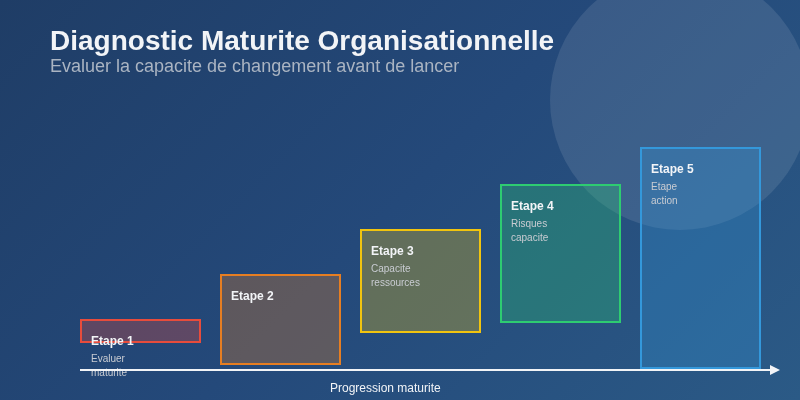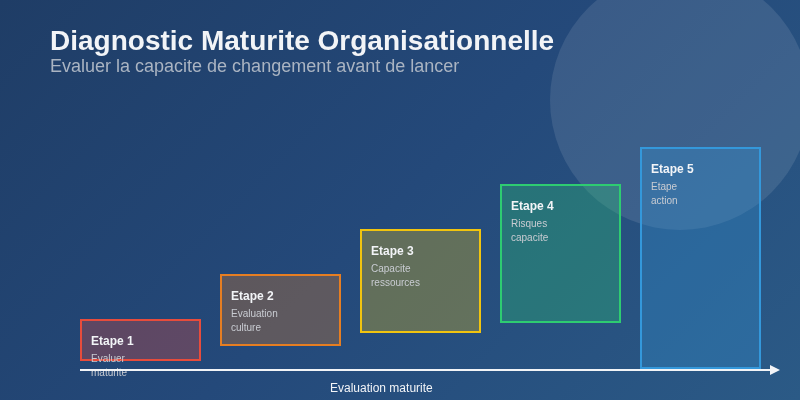--- a/index.html
+++ b/index.html
@@ -43,34 +43,30 @@
     }
   </style>
 </head>
 <body>
 
 <div class="circle"></div>
 
 <div class="title">Diagnostic Maturite Organisationnelle</div>
 <div class="subtitle">Evaluer la capacite de changement avant de lancer</div>
 
-<div class="step" id="s0" style="left: 80px; top: 319px; height: 42px; border-color: rgb(231, 76, 60); background: rgba(231, 76, 60, 0.3);">
+<div class="step" id="s0" style="left: 80px; top: 319px; height: 24px; border-color: rgb(231, 76, 60); background: rgba(231, 76, 60, 0.3);">
   <div class="label">Etape 1</div>
   <div class="desc">
     <div>Evaluer</div>
     <div>maturite</div>
   </div>
 </div>
 
-<div class="step" id="s1" style="left: 220px; top: 274px; height: 72px; border-color: rgb(230, 126, 34); background: rgba(230, 126, 34, 0.3);">
+<div class="step" id="s1" style="left: 220px; top: 274px; height: 91px; border-color: rgb(230, 126, 34); background: rgba(230, 126, 34, 0.3);">
   <div class="label">Etape 2</div>
-  <div class="desc">
-    <div>Evaluation</div>
-    <div>culture</div>
-  </div>
 </div>
 
 <div class="step" id="s2" style="left: 360px; top: 229px; height: 104px; border-color: rgb(241, 196, 15); background: rgba(241, 196, 15, 0.3);">
   <div class="label">Etape 3</div>
   <div class="desc">
     <div>Capacite</div>
     <div>ressources</div>
   </div>
 </div>
 
@@ -85,13 +81,13 @@
 <div class="step" id="s4" style="left: 640px; top: 139px; height: 222px; border-color: rgb(52, 152, 219); background: rgba(52, 152, 219, 0.3); margin-top: 8px;">
   <div class="label">Etape 5</div>
   <div class="desc">
     <div>Etape</div>
     <div>action</div>
   </div>
 </div>
 
 <div class="axis"></div>
 <div class="arrow"></div>
-<div class="axis-label">Evaluation maturite</div>
+<div class="axis-label">Progression maturite</div>
 
 </body></html>

